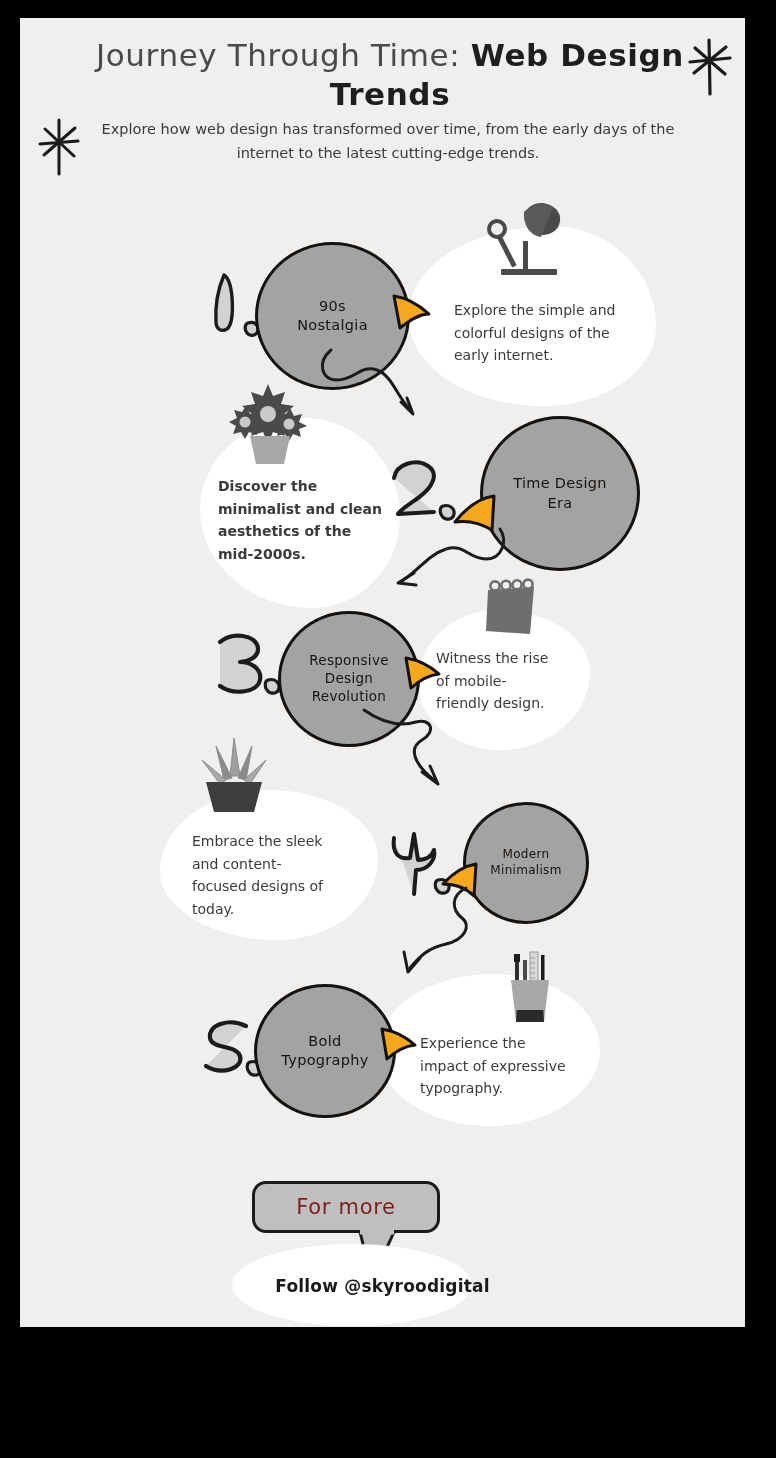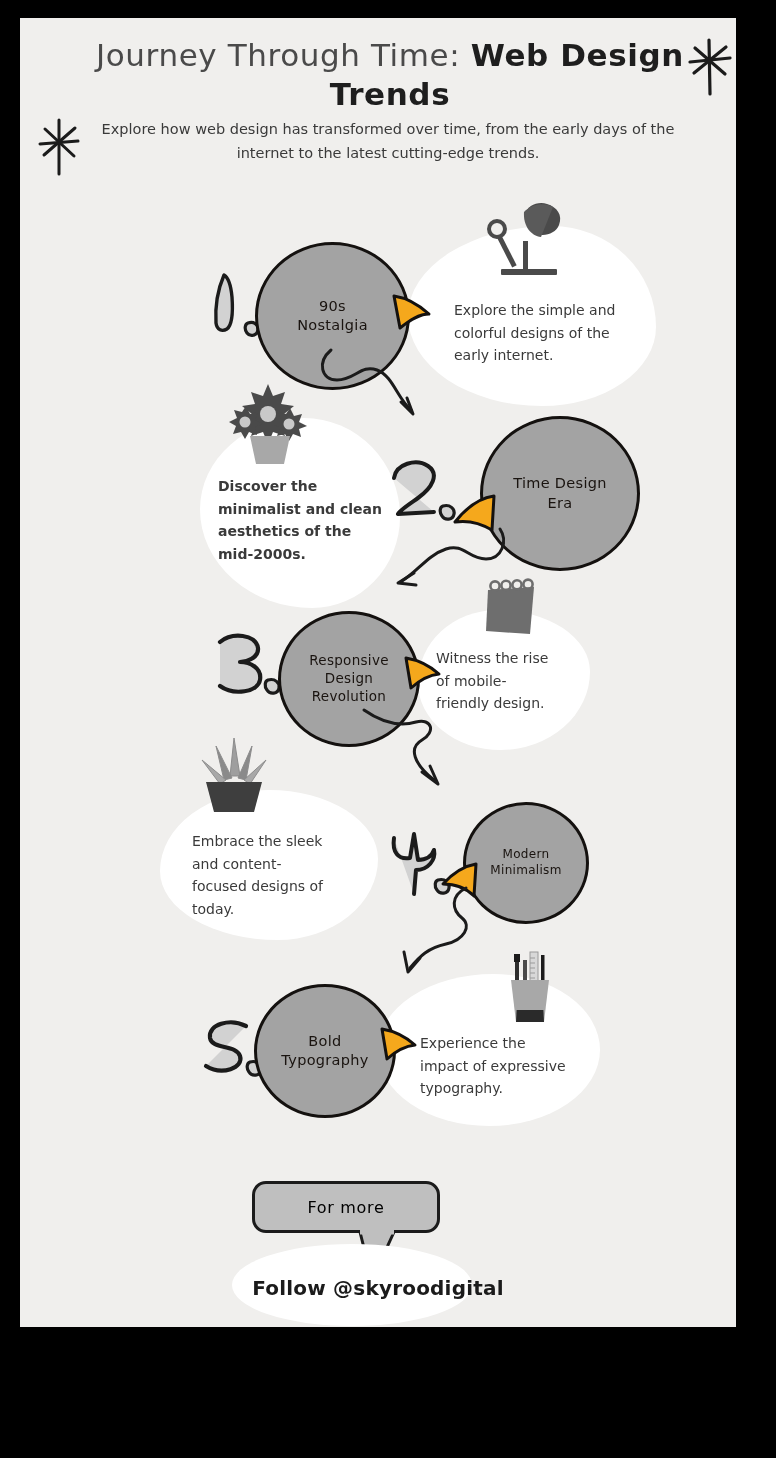--- a/index.html
+++ b/index.html
@@ -6,20 +6,21 @@
   html,body{margin:0;padding:0;background:#000;}
   body{
     width:776px;height:1458px;overflow:hidden;
     font-family:"DejaVu Sans","Liberation Sans",sans-serif;
   }
   #poster{
     position:absolute;left:20px;top:18px;
     width:716px;height:1309px;
     background:#F0EFED;
     overflow:hidden;
+    padding-left:9px;
   }
   
   .title{
     position:absolute;left:70px;top:18px;width:600px;
     text-align:center;
     font-family:"DejaVu Sans","Liberation Sans",sans-serif;
     font-size:31px;line-height:1.25;
     color:#2B2B2B;letter-spacing:.6px;
   }
   .title .t-light{font-weight:400;color:#4A4A4A;}
@@ -52,28 +53,28 @@
   .icon{position:absolute;}
   .conn{position:absolute;}
   
   .cta-box{
     position:absolute;background:#BFBFBF;
     border:3px solid #1B1B1B;border-radius:14px;
     box-sizing:border-box;
     display:flex;align-items:center;justify-content:center;
   }
   .cta-box span{
-    font-size:16px;color:#000000;letter-spacing:.7px;
+    font-size:21px;color:#7f1d1d;letter-spacing:.7px;
   }
   .cta-ellipse{
     position:absolute;background:#FFFFFF;border-radius:50%;
   }
   .cta-follow{
     position:absolute;width:100%;text-align:center;
-    font-size:20px;font-weight:700;color:#1B1B1B;letter-spacing:.2px;
+    font-size:17px;font-weight:700;color:#1B1B1B;letter-spacing:.2px;
   }
 </style>
 </head>
 <body>
 
 <div id="poster">
 
   <div class="title">
     <span class="t-light">Journey Through Time:</span>
     <span class="t-bold">Web Design Trends</span>

